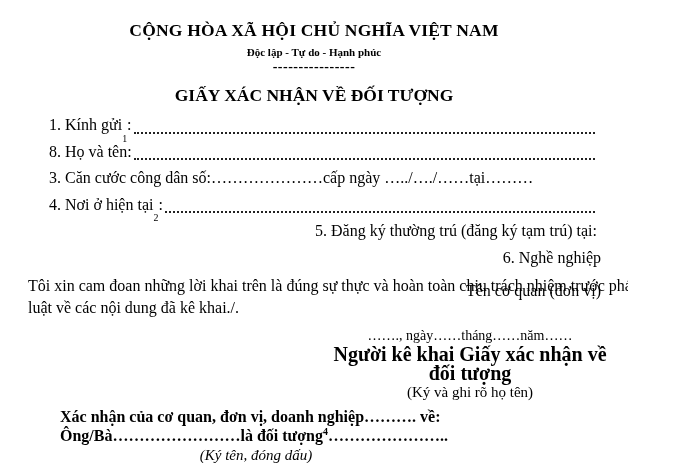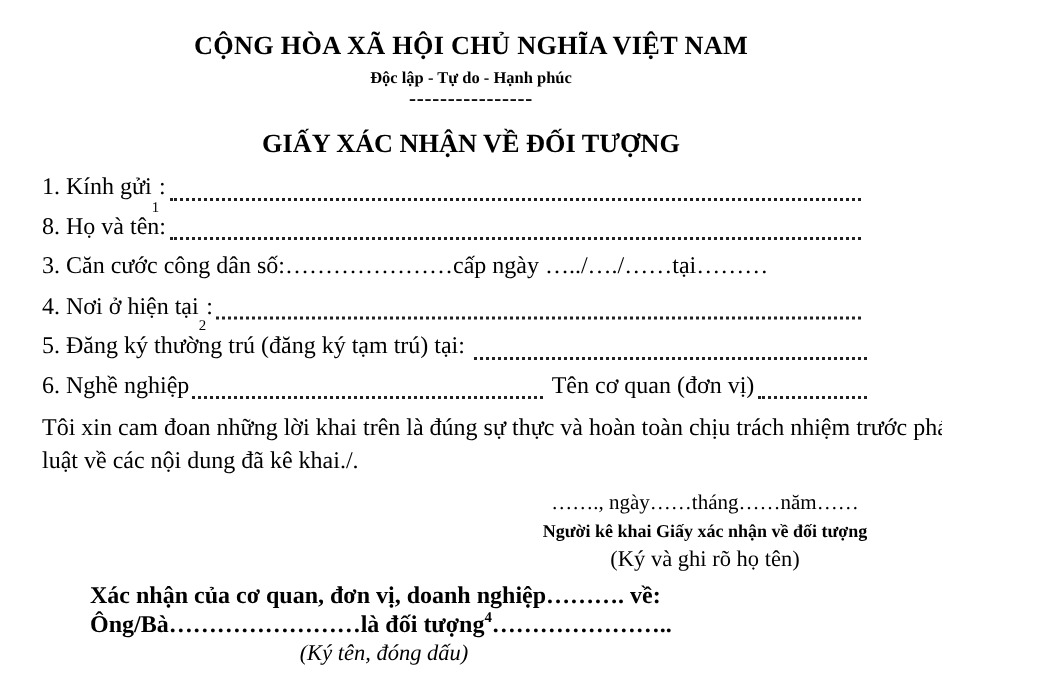--- a/index.html
+++ b/index.html
@@ -17,39 +17,40 @@
   .h-national { font-weight:bold; font-size:17.5px; letter-spacing:0.2px; line-height:20px; }
   .h-motto   { font-weight:bold; font-size:11px; line-height:18px; margin-top:3px; }
   .h-sep     { font-weight:bold; font-size:14px; line-height:12px; letter-spacing:0.5px; }
   .h-title   { font-weight:bold; font-size:17.5px; line-height:20px; margin-top:12px; }
 
   .body-lines { margin-left:28px; margin-top:7px; }
   .line {
     display:flex; align-items:flex-end;
     width:548px; font-size:16px; line-height:26.5px; height:26.5px;
     white-space:pre;
+    margin-left:21px;
   }
-  .line.wide { width:552px; }
+  .line.wide { width:552px;flex-direction:column; }
   .leader {
     flex:1 1 auto; align-self:flex-end;
     height:0; margin:0 2px 5px 2px;
     border-bottom:2px dotted #222;
   }
   .leader.mid { flex:3.2 1 auto; }
   .leader.tail { flex:1 1 auto; }
   sup { font-size:0.62em; line-height:0; }
 
   .declaration {
     margin:4px 0 0 28px; width:634px;
     font-size:16px; line-height:22px;
   }
 
   .sig-block { margin:8px 0 0 320px; width:300px; text-align:center; }
   .sig-date  { font-size:14px; line-height:18px; }
-  .sig-title { font-weight:bold; font-size:12px; line-height:19px; }
+  .sig-title { font-weight:bold; font-size:20px; line-height:19px; }
   .sig-note  { font-size:15px; line-height:18px; }
 
   .confirm-block { margin:7px 0 0 60px; width:392px; font-size:16px; }
   .c-line { font-weight:bold; line-height:18.5px; }
   .c-note { font-style:italic; font-size:15px; line-height:18px; text-align:center; margin-top:1px; }
 </style>
 </head>
 <body>
 
 <div class="page">

